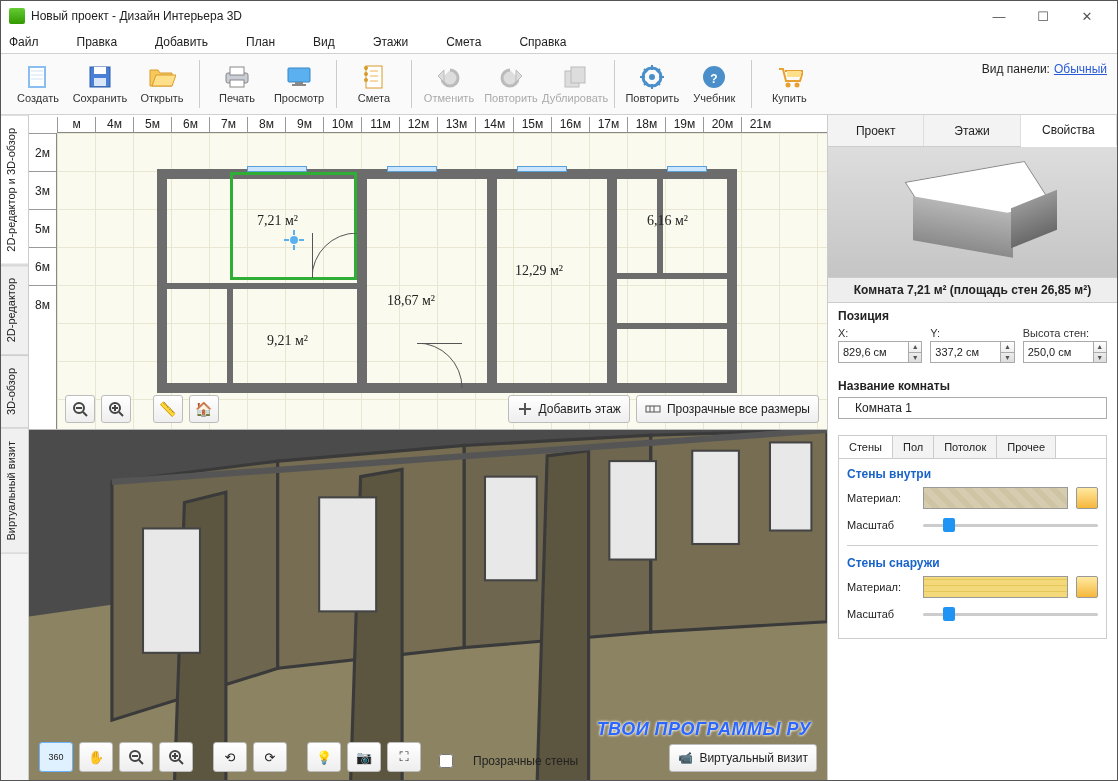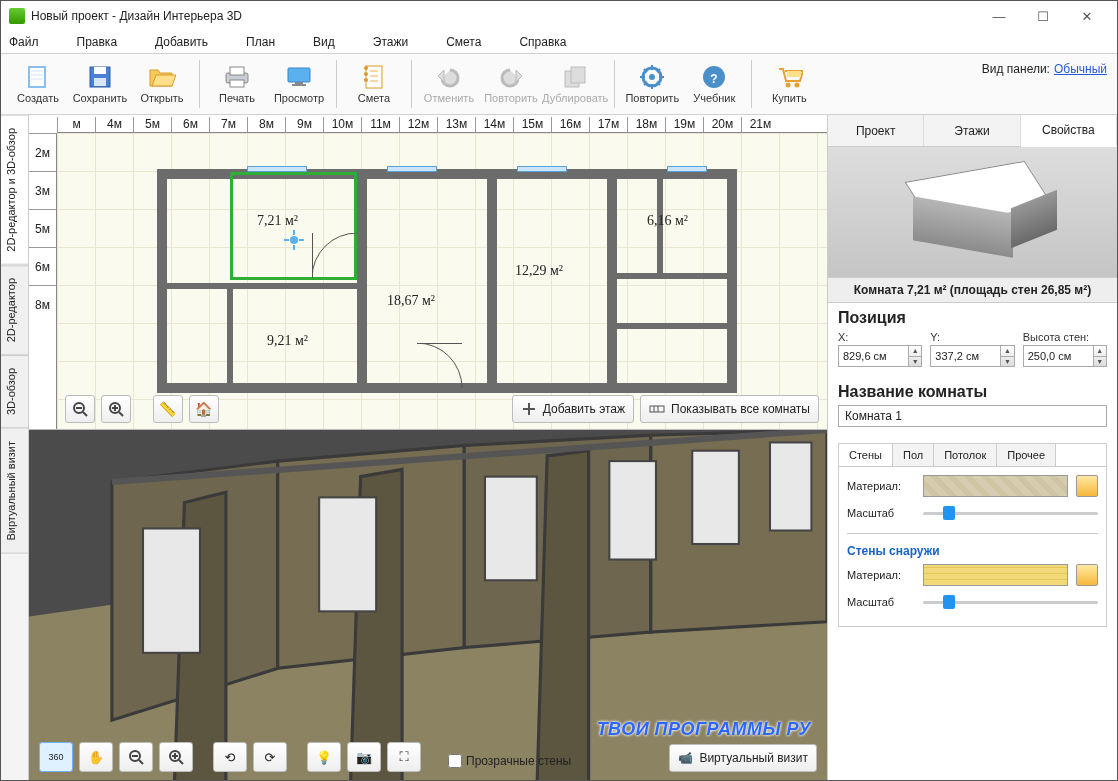--- a/index.html
+++ b/index.html
@@ -38,44 +38,44 @@
 .roomlbl{position:absolute;font-size:14px;font-family:Georgia,serif;color:#222}
 .plan-tb{position:absolute;bottom:6px;left:36px;display:flex;gap:6px;align-items:center}
 .plan-tb .pbtn{width:30px;height:28px;border:1px solid #bcbcbc;background:linear-gradient(#fff,#eee);border-radius:3px;display:flex;align-items:center;justify-content:center;font-size:14px}
 .plan-tb2{position:absolute;bottom:6px;right:8px;display:flex;gap:6px}
 .widebtn{height:28px;border:1px solid #bcbcbc;background:linear-gradient(#fff,#eee);border-radius:3px;display:flex;align-items:center;padding:0 8px;gap:6px;font-size:12px}
 .view3d{flex:1;position:relative;background:linear-gradient(#444 0%,#555 10%,#8a8262 55%,#9a9272 100%);overflow:hidden}
 .view3d .floor3d{position:absolute;inset:0}
 .view3d-tb{position:absolute;bottom:8px;left:10px;display:flex;gap:6px}
 .view3d-tb .pbtn{width:34px;height:30px;border:1px solid #bcbcbc;background:linear-gradient(#fff,#eee);border-radius:3px;display:flex;align-items:center;justify-content:center;font-size:13px}
 .view3d-tb .pbtn.active{background:#dff0ff;border-color:#6bb3ff}
-.view3d-chk{position:absolute;bottom:12px;left:419px;display:flex;align-items:center;gap:4px;font-size:12px;color:#222;background:rgba(255,255,255,.0)}
+.view3d-chk{position:absolute;bottom:12px;left:410px;display:flex;align-items:center;gap:20px;font-size:12px;color:#222;background:rgba(255,255,255,.0)}
 .view3d-chk input{width:14px;height:14px}
 .virtbtn{position:absolute;bottom:8px;right:10px}
 .right{width:290px;border-left:1px solid #ccc;background:#fff;display:flex;flex-direction:column}
 .rtabs{display:flex;height:32px;border-bottom:1px solid #ccc}
 .rtab{flex:1;display:flex;align-items:center;justify-content:center;border-right:1px solid #ddd;background:#f3f3f3;font-size:12px}
 .rtab.active{background:#fff;border-bottom:2px solid #fff;margin-bottom:-1px}
 .preview{height:130px;background:linear-gradient(#ddd,#c5c5c5);display:flex;align-items:center;justify-content:center;position:relative}
 .cube{width:120px;height:70px;position:relative}
 .cube .top{position:absolute;width:120px;height:50px;background:#fff;transform:skewY(-10deg) skewX(30deg);top:-8px;left:6px;border:1px solid #888}
 .cube .side{position:absolute;width:100px;height:44px;background:linear-gradient(#b6b6b6,#8b8b8b);transform:skewY(10deg);top:28px;left:0}
 .cube .side2{position:absolute;width:46px;height:40px;background:linear-gradient(#979797,#6a6a6a);transform:skewY(-22deg);top:22px;left:98px}
 .roominfo{background:#eee;padding:5px 8px;font-weight:bold;font-size:12px;text-align:center;border-top:1px solid #ccc;border-bottom:1px solid #ccc}
 .section{padding:6px 10px}
-.section h4{font-size:16px;font-weight:bold;margin-bottom:4px}
+.section h4{font-size:12px;font-weight:bold;margin-bottom:4px}
 .row{display:flex;gap:8px;margin-bottom:4px;align-items:center}
 .col{flex:1;display:flex;flex-direction:column;gap:2px}
 .lbl{font-size:11px;color:#333}
 .spin{display:flex;border:1px solid #aaa;height:22px}
 .spin input{border:0;width:100%;padding:0 4px;font-size:11px}
 .spin .ar{width:16px;background:linear-gradient(#fff,#ddd);border-left:1px solid #aaa;display:flex;flex-direction:column}
 .spin .ar div{flex:1;display:flex;align-items:center;justify-content:center;font-size:7px;color:#555}
 .spin .ar div:first-child{border-bottom:1px solid #aaa}
-.txtin{width:100%;border:1px solid #aaa;height:22px;padding:0 6px;font-size:12px}
+.txtin{width:100%;border:1px solid #aaa;height:22px;padding:0 16px;font-size:12px}
 .subtabs{display:flex;border:1px solid #ccc;border-bottom:0;margin:10px 10px 0}
 .subtab{padding:5px 10px;font-size:11px;border-right:1px solid #ccc;background:#f3f3f3}
 .subtab.active{background:#fff}
 .wallsec{margin:0 10px;border:1px solid #ccc;padding:8px}
 .wallsec h5{color:#1863c7;font-size:12px;font-weight:bold;margin-bottom:6px}
 .matrow{display:flex;align-items:center;gap:8px;margin-bottom:6px}
 .matrow .mlbl{width:68px;font-size:11px}
 .swatch{flex:1;height:22px;border:1px solid #999}
 .sw-wall{background:repeating-linear-gradient(45deg,#d6cdb0 0 6px,#cfc5a5 6px 12px)}
 .sw-brick{background:repeating-linear-gradient(0deg,#f4d97a 0 5px,#e6c85a 5px 6px),repeating-linear-gradient(90deg,transparent 0 14px,#e6c85a 14px 15px)}
@@ -349,21 +349,21 @@
               <rect x="7" y="2" width="2" height="12" fill="#555"></rect>
             </svg>
             <span>Добавить этаж</span>
           </div>
         <div class="widebtn">
             <svg width="16" height="16">
               <rect x="1" y="5" width="14" height="6" fill="none" stroke="#555"></rect>
               <line x1="5" y1="5" x2="5" y2="11" stroke="#555"></line>
               <line x1="9" y1="5" x2="9" y2="11" stroke="#555"></line>
             </svg>
-            <span>Показывать все комнаты</span>
+            <span>Прозрачные все размеры</span>
           </div>
       </div>
     </div>
 
     <div class="view3d">
       <svg class="floor3d" viewBox="0 0 770 350" preserveAspectRatio="none">
         <polygon points="0,180 770,70 770,350 0,350" fill="#8c8362"></polygon>
         <polygon points="0,0 770,0 770,70 0,180" fill="#4b4b4b"></polygon>
 
         <polygon points="80,50 240,30 240,230 80,280" fill="#6e664e" stroke="#3a3a3a" stroke-width="3"></polygon>
@@ -474,20 +474,21 @@
       <h4>Название комнаты</h4>
       <input class="txtin" value="Комната 1" style="">
     </div>
     <div class="subtabs">
       <div class="subtab active">Стены</div>
       <div class="subtab">Пол</div>
       <div class="subtab">Потолок</div>
       <div class="subtab">Прочее</div>
     </div>
     <div class="wallsec">
+      <h5>Стены внутри</h5>
       <div class="matrow">
           <div class="mlbl">Материал:</div>
           <div class="swatch sw-wall"></div>
           <div class="fold"></div>
         </div>
       <div class="matrow">
           <div class="mlbl">Масштаб</div>
           <div class="slider">
             <div class="track"></div>
             <div class="thumb"></div>

